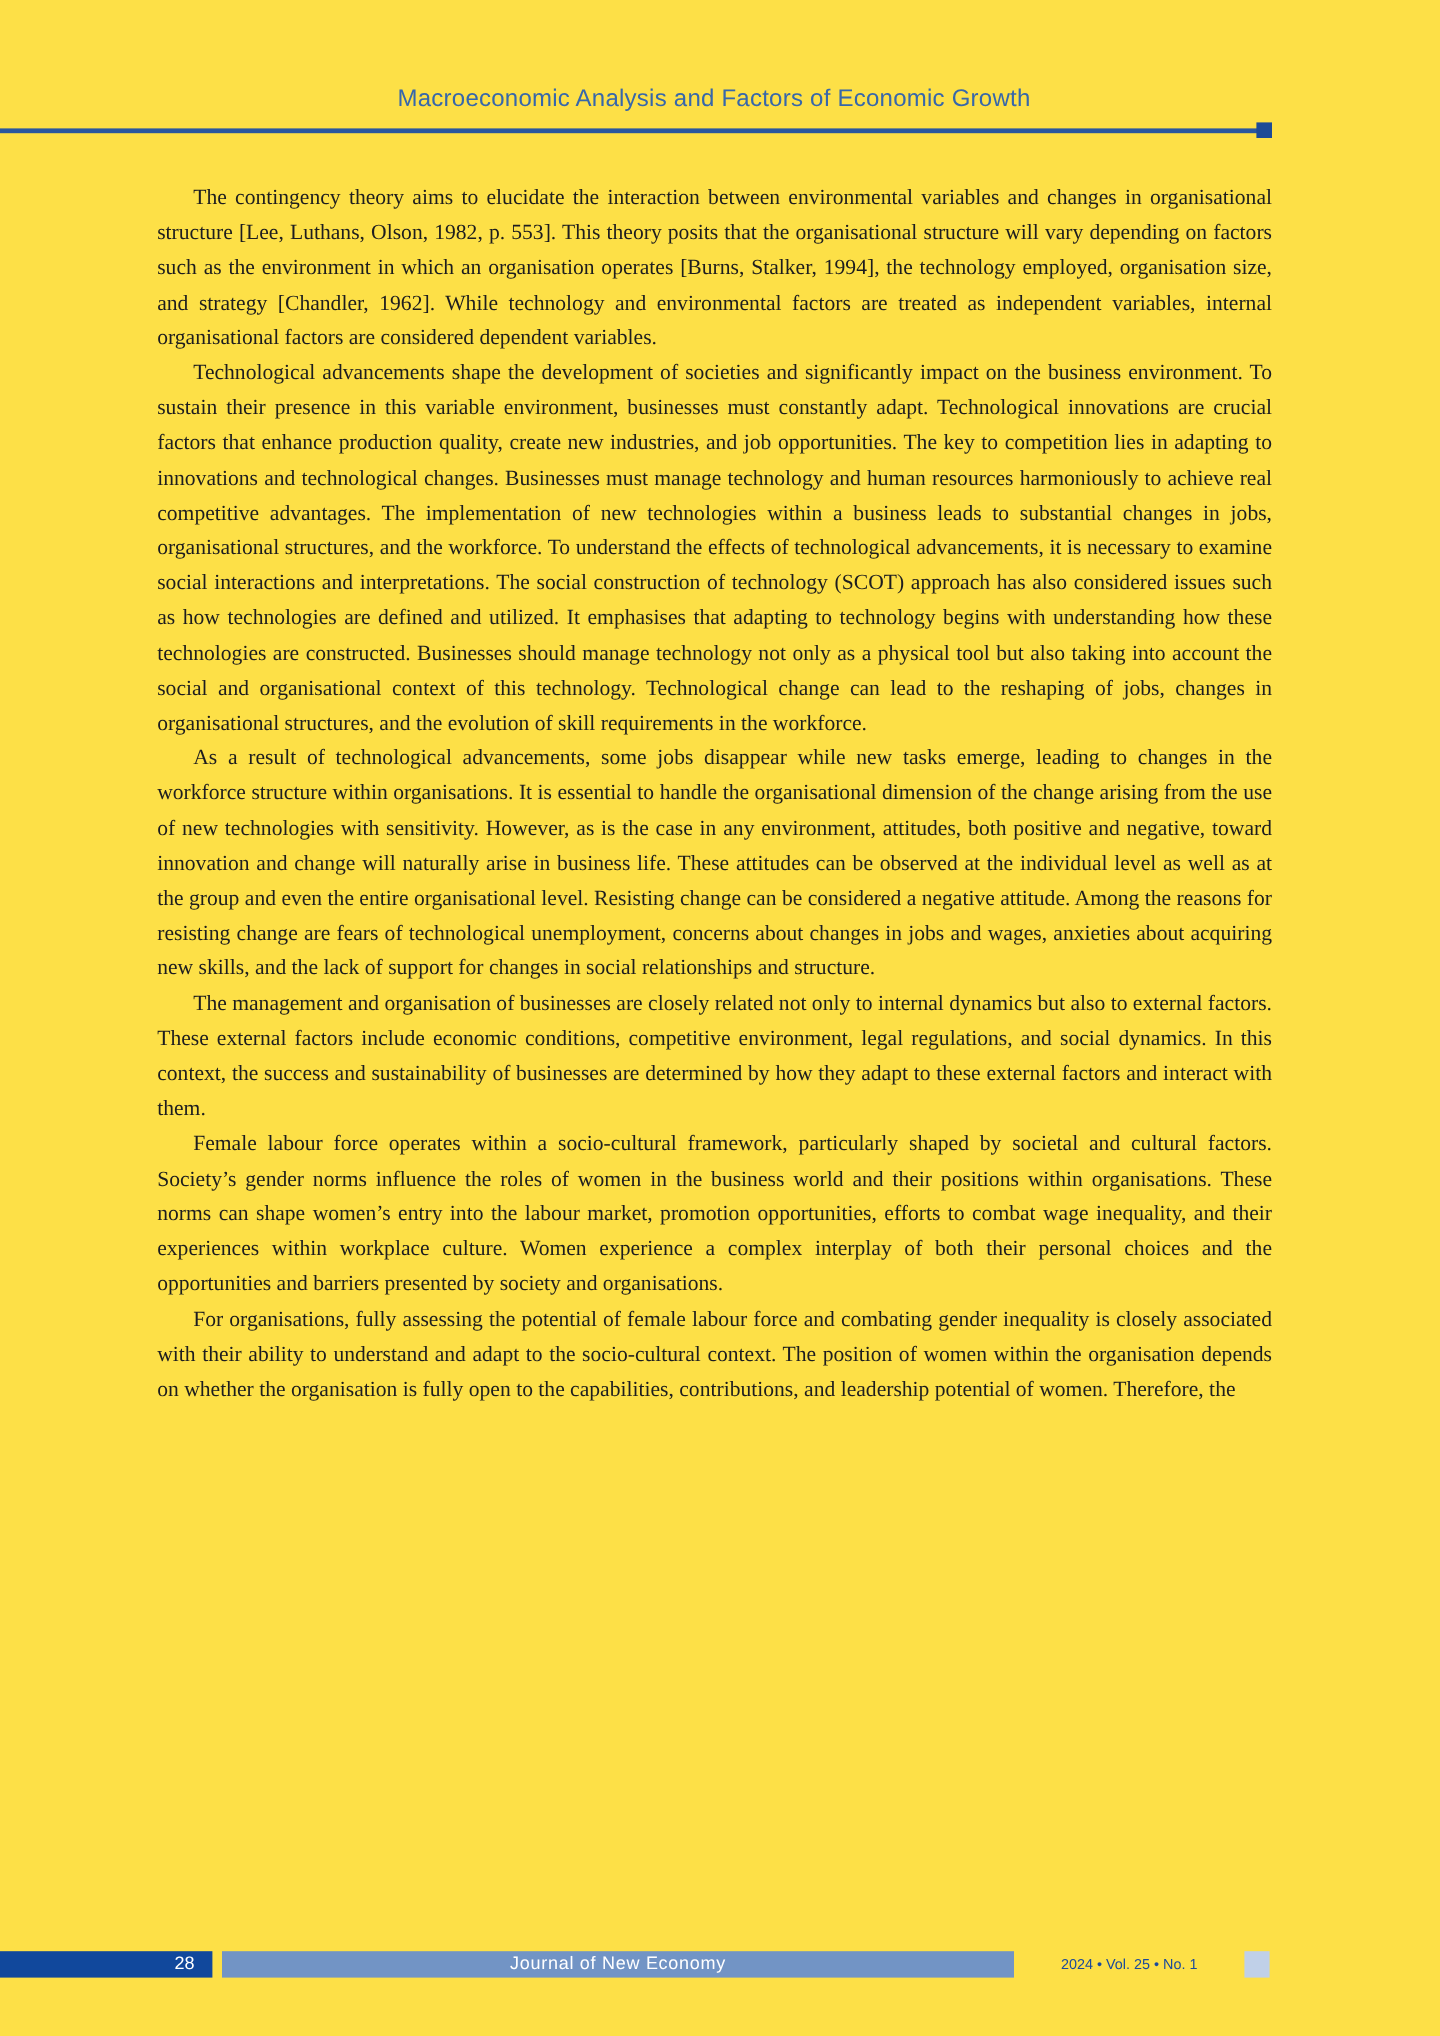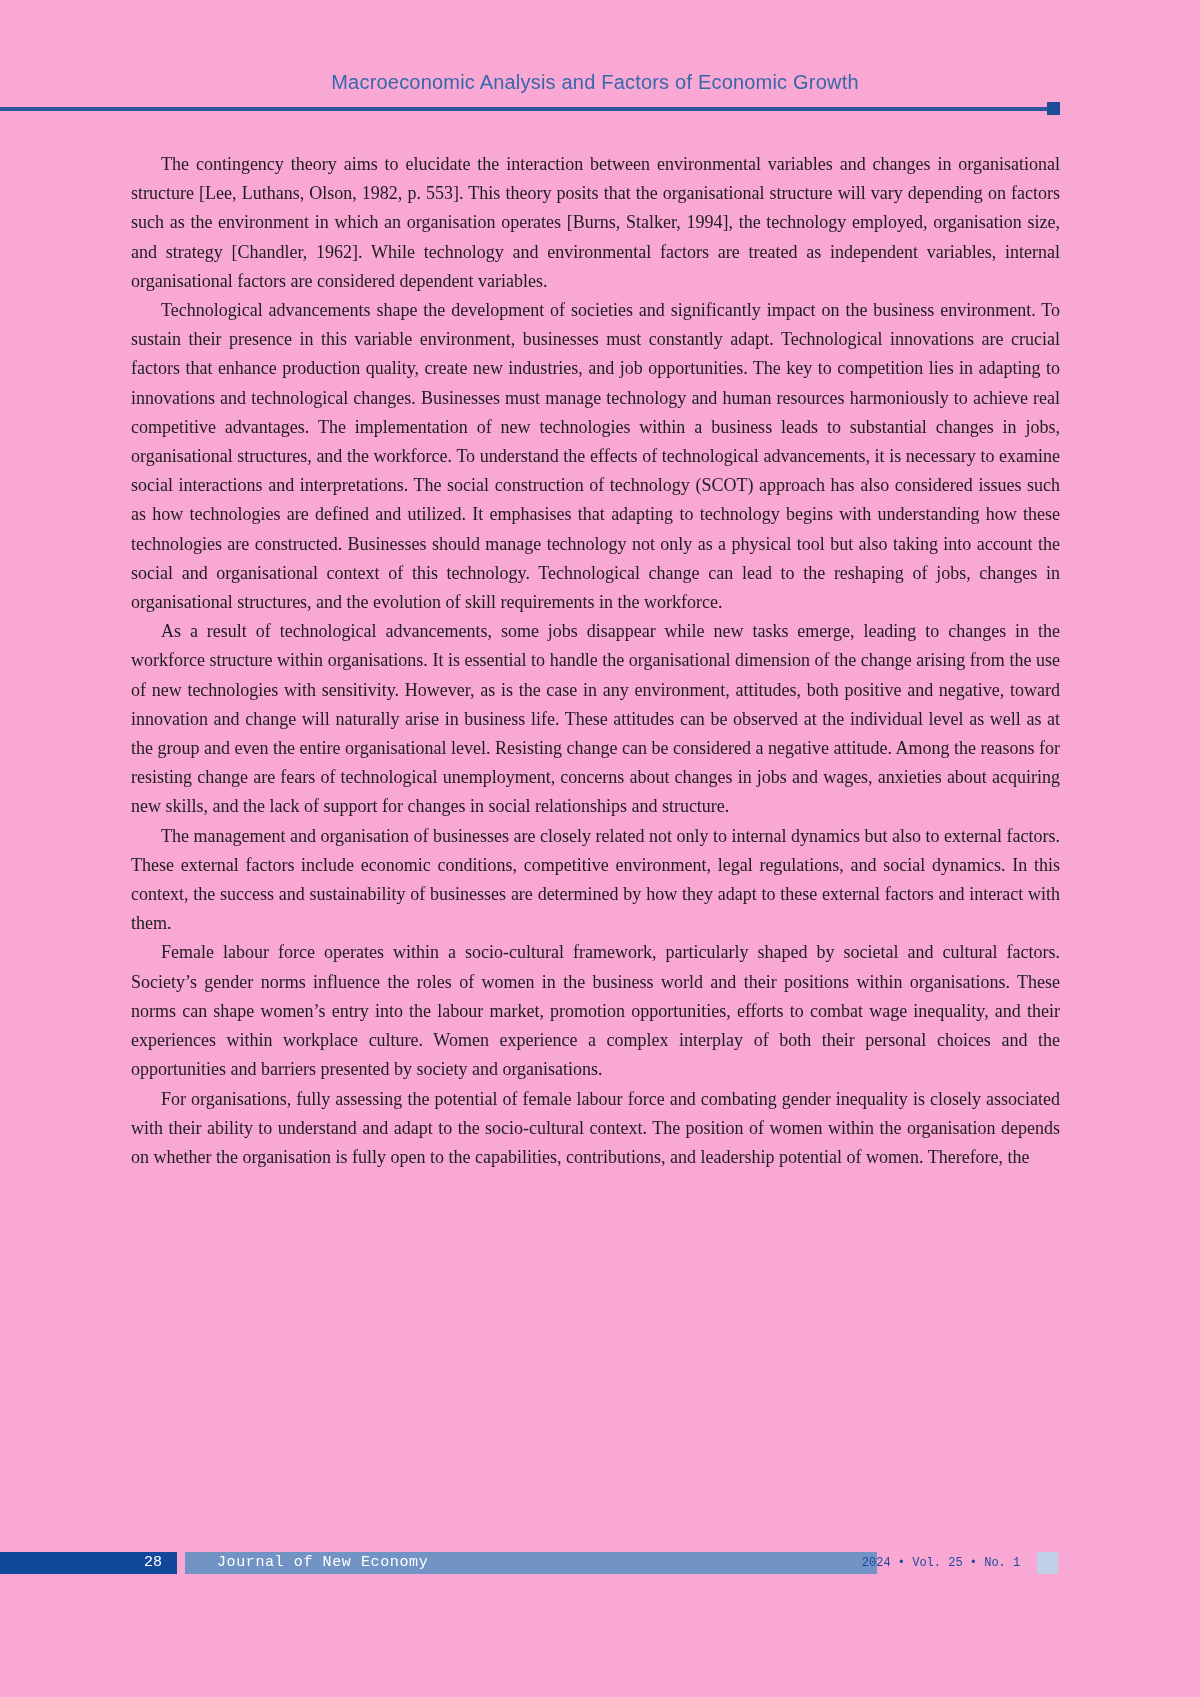--- a/index.html
+++ b/index.html
@@ -4,21 +4,21 @@
 <style>
   html, body {
     margin: 0;
     padding: 0;
     background: #ffffff;
   }
   .page {
     position: relative;
     width: 1200px;
     height: 1697px;
-    background: #f9a8d4;
+    background: #fde047;
     overflow: hidden;
     font-family: "Liberation Serif", serif;
   }
 
   
   .running-title {
     position: absolute;
     top: 71px;
     left: 0;
     width: 1190px;
@@ -58,25 +58,25 @@
     color: var(--body_text, #1d1d1f);
   }
   .article-body p {
     margin: 0;
     text-indent: 30px;
   }
 
   
   .footer-strip {
     position: absolute;
-    top: 1552px;
+    top: 1626px;
     left: 0;
     width: 1200px;
     height: 38px;
-    font-family: Liberation Mono, monospace;
+    font-family: Liberation Sans, sans-serif;
     font-size: 15px;
   }
   .footer-pagenum {
     position: absolute;
     left: 0;
     top: 0;
     width: 177px;
     height: 22px;
     line-height: 22px;
     box-sizing: border-box;
@@ -85,25 +85,24 @@
     background: var(--page_number_bg, #11489c);
     color: #ffffff;
   }
   .footer-journal {
     position: absolute;
     left: 185px;
     top: 0;
     width: 660px;
     height: 22px;
     line-height: 22px;
-    text-align: left;
+    text-align: center;
     letter-spacing: 0.6px;
     background: var(--journal_bar_bg, #7294c5);
     color: #ffffff;
-    padding-left: 32px;
   }
   .footer-issue {
     position: absolute;
     left: 845px;
     top: 0;
     width: 192px;
     height: 22px;
     line-height: 22px;
     text-align: center;
     font-size: 12px;

